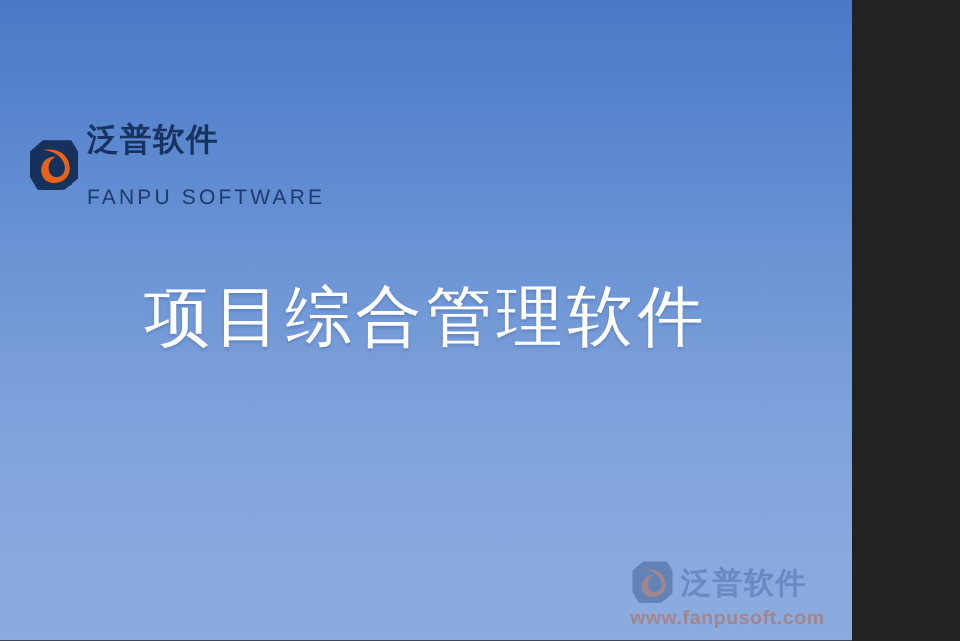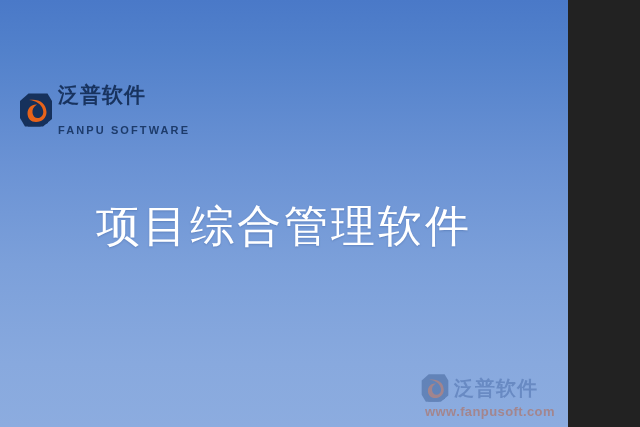--- a/index.html
+++ b/index.html
@@ -50,22 +50,22 @@
     font-family: "DejaVu Sans", "Liberation Sans", sans-serif;
     font-size: 21px;
     font-weight: 700;
     color: #18335f;
     letter-spacing: 1px;
     line-height: 1.05;
     white-space: nowrap;
   }
   .brand-en {
     font-family: "Liberation Sans", sans-serif;
-    font-size: 11px;
-    font-weight: 700;
+    font-size: 14px;
+    font-weight: 400;
     color: #1d3b6b;
     letter-spacing: 2.1px;
     margin-top: 19px;
     white-space: nowrap;
   }
 
   
   .slide-title {
     position: absolute;
     left: 0;
@@ -73,21 +73,20 @@
     top: 186px;
     text-align: center;
     font-family: "DejaVu Serif", "Liberation Serif", serif;
     font-size: 44px;
     font-weight: 400;
     color: #ffffff;
     letter-spacing: 3px;
     line-height: 1.16;
     text-shadow: 0 1px 2px rgba(40,70,130,0.28);
     white-space: nowrap;
-    margin-top: 14px;
   }
 
   
   .watermark {
     position: absolute;
     right: 8px;
     bottom: 8px;
     width: 140px;
     opacity: 0.42;
   }
@@ -111,21 +110,21 @@
     letter-spacing: 1px;
     line-height: 1;
     white-space: nowrap;
   }
   .wm-url {
     font-family: "Liberation Sans", sans-serif;
     font-size: 13px;
     font-weight: 700;
     color: #c4521f;
     letter-spacing: 0.4px;
-    text-align: center;
+    text-align: left;
     margin-top: 1px;
     white-space: nowrap;
   }
 </style>
 </head>
 <body>
 
 <div class="slide">
 
   <div class="brand-logo">

